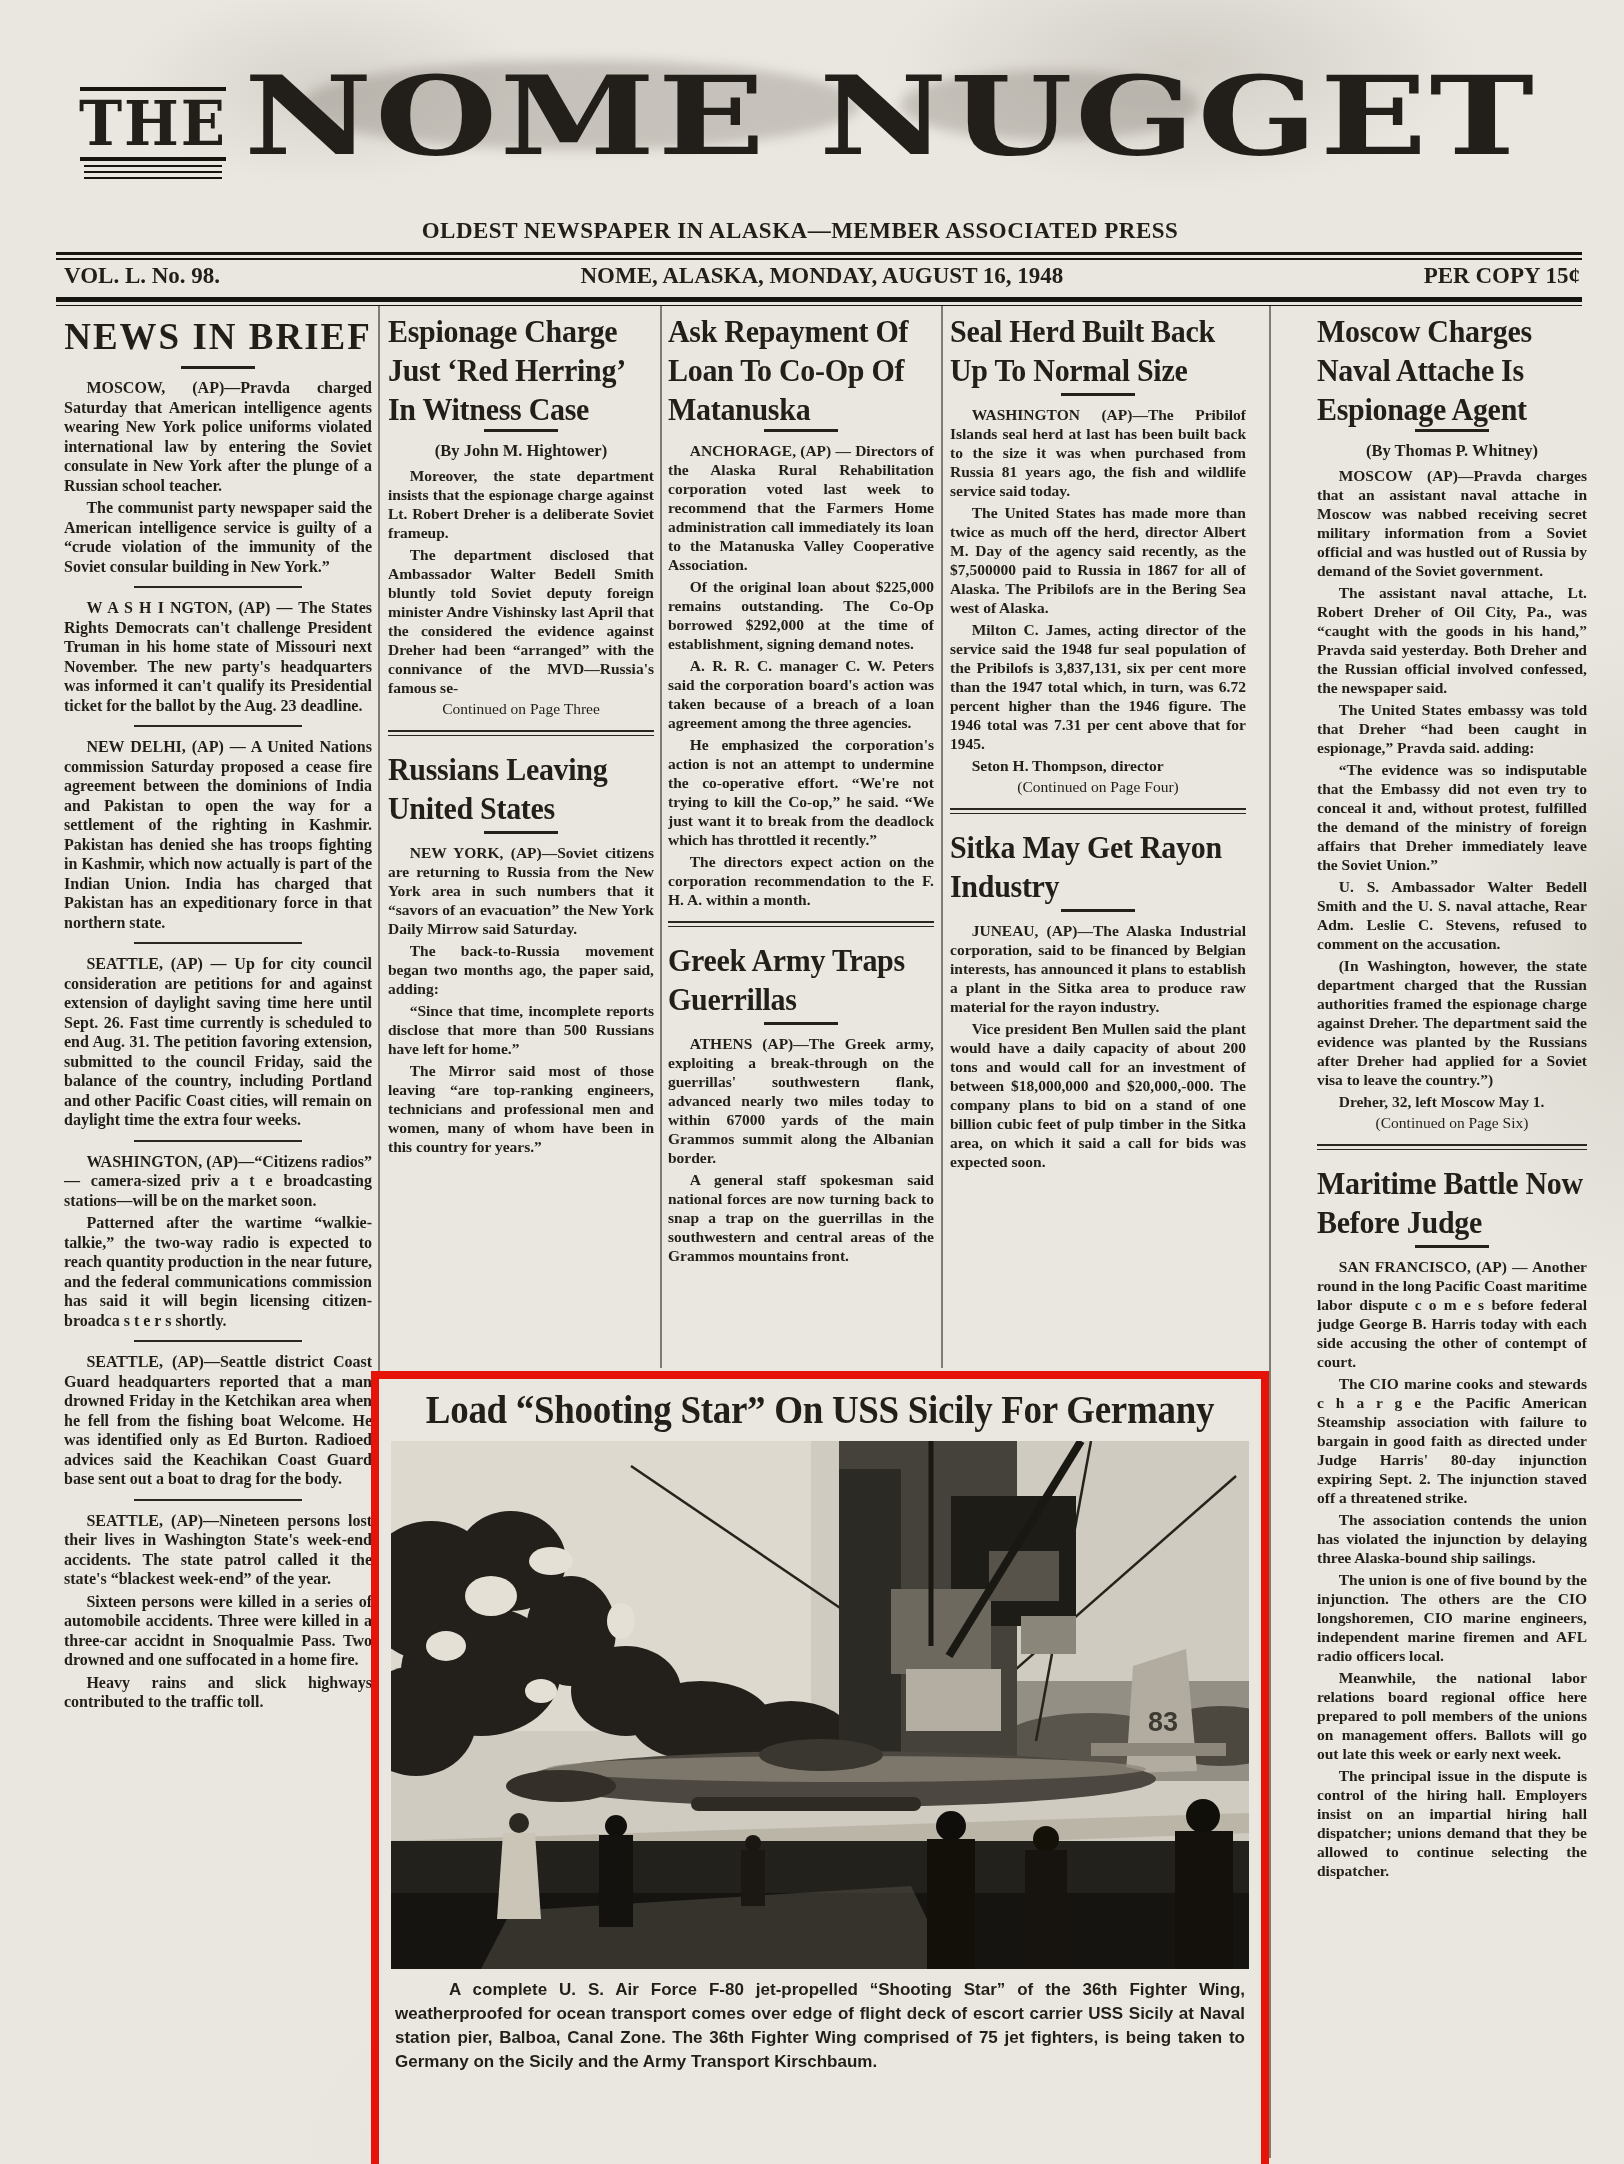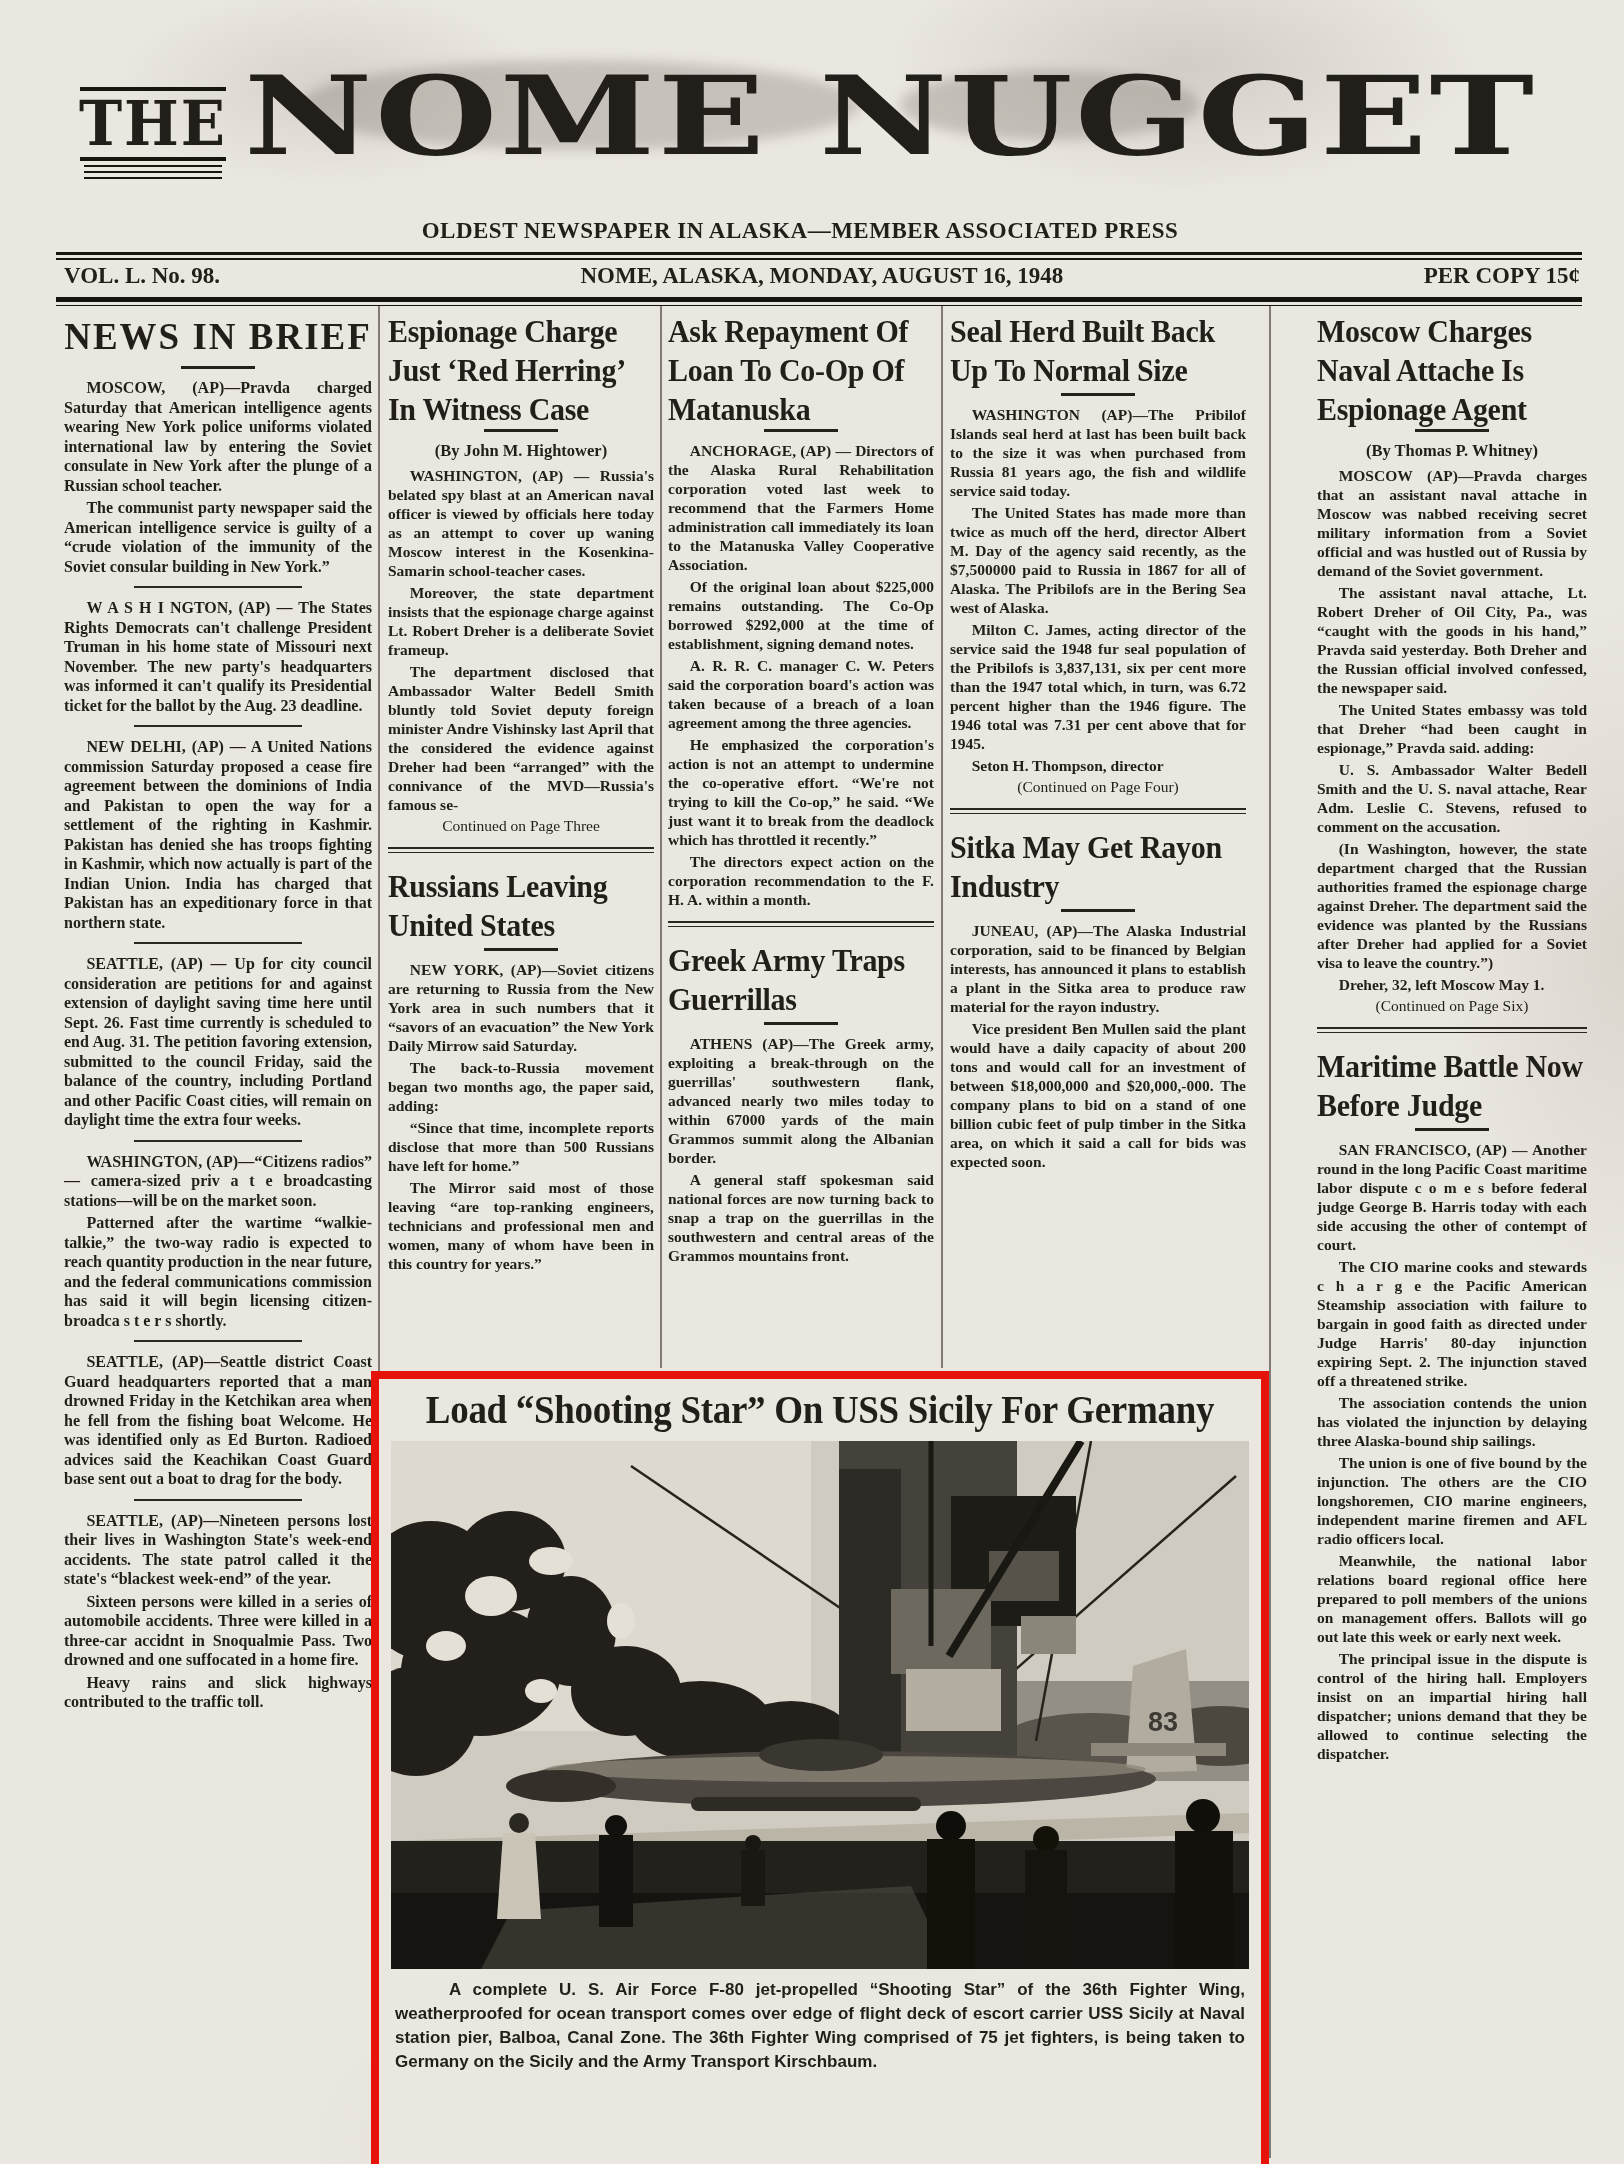--- a/index.html
+++ b/index.html
@@ -103,21 +103,20 @@
         <p class="para">Heavy rains and slick highways contributed to the traffic toll.</p>
       </div>
   </div>
 
   <div class="col" id="col2">
     <div>
       <h2 class="headline">Espionage Charge Just ‘Red Herring’ In Witness Case</h2>
       <div class="head-rule"></div>
       <div class="byline">(By John M. Hightower)</div>
       <div>
-          <p class="para">WASHINGTON, (AP) — Russia's belated spy blast at an American naval officer is viewed by officials here today as an attempt to cover up waning Moscow interest in the Kosenkina-Samarin school-teacher cases.</p>
           <p class="para">Moreover, the state department insists that the espionage charge against Lt. Robert Dreher is a deliberate Soviet frameup.</p>
           <p class="para">The department disclosed that Ambassador Walter Bedell Smith bluntly told Soviet deputy foreign minister Andre Vishinsky last April that the considered the evidence against Dreher had been “arranged” with the connivance of the MVD—Russia's famous se-</p>
         </div>
       <div class="continued">Continued on Page Three</div>
     </div>
     <div class="story-divider"></div>
     <div>
       <h2 class="headline">Russians Leaving United States</h2>
       <div class="head-rule"></div>
       <div>
@@ -177,20 +176,21 @@
 
   <div class="col" id="col5">
     <div>
       <h2 class="headline">Moscow Charges Naval Attache Is Espionage Agent</h2>
       <div class="head-rule"></div>
       <div class="byline">(By Thomas P. Whitney)</div>
       <div>
           <p class="para">MOSCOW (AP)—Pravda charges that an assistant naval attache in Moscow was nabbed receiving secret military information from a Soviet official and was hustled out of Russia by demand of the Soviet government.</p>
           <p class="para">The assistant naval attache, Lt. Robert Dreher of Oil City, Pa., was “caught with the goods in his hand,” Pravda said yesterday. Both Dreher and the Russian official involved confessed, the newspaper said.</p>
           <p class="para">The United States embassy was told that Dreher “had been caught in espionage,” Pravda said. adding:</p>
+          <p class="para">“The evidence was so indisputable that the Embassy did not even try to conceal it and, without protest, fulfilled the demand of the ministry of foreign affairs that Dreher immediately leave the Soviet Union.”</p>
           <p class="para">U. S. Ambassador Walter Bedell Smith and the U. S. naval attache, Rear Adm. Leslie C. Stevens, refused to comment on the accusation.</p>
           <p class="para">(In Washington, however, the state department charged that the Russian authorities framed the espionage charge against Dreher. The department said the evidence was planted by the Russians after Dreher had applied for a Soviet visa to leave the country.”)</p>
           <p class="para">Dreher, 32, left Moscow May 1.</p>
         </div>
       <div class="continued">(Continued on Page Six)</div>
     </div>
     <div class="story-divider"></div>
     <div>
       <h2 class="headline">Maritime Battle Now Before Judge</h2>
       <div class="head-rule"></div>

